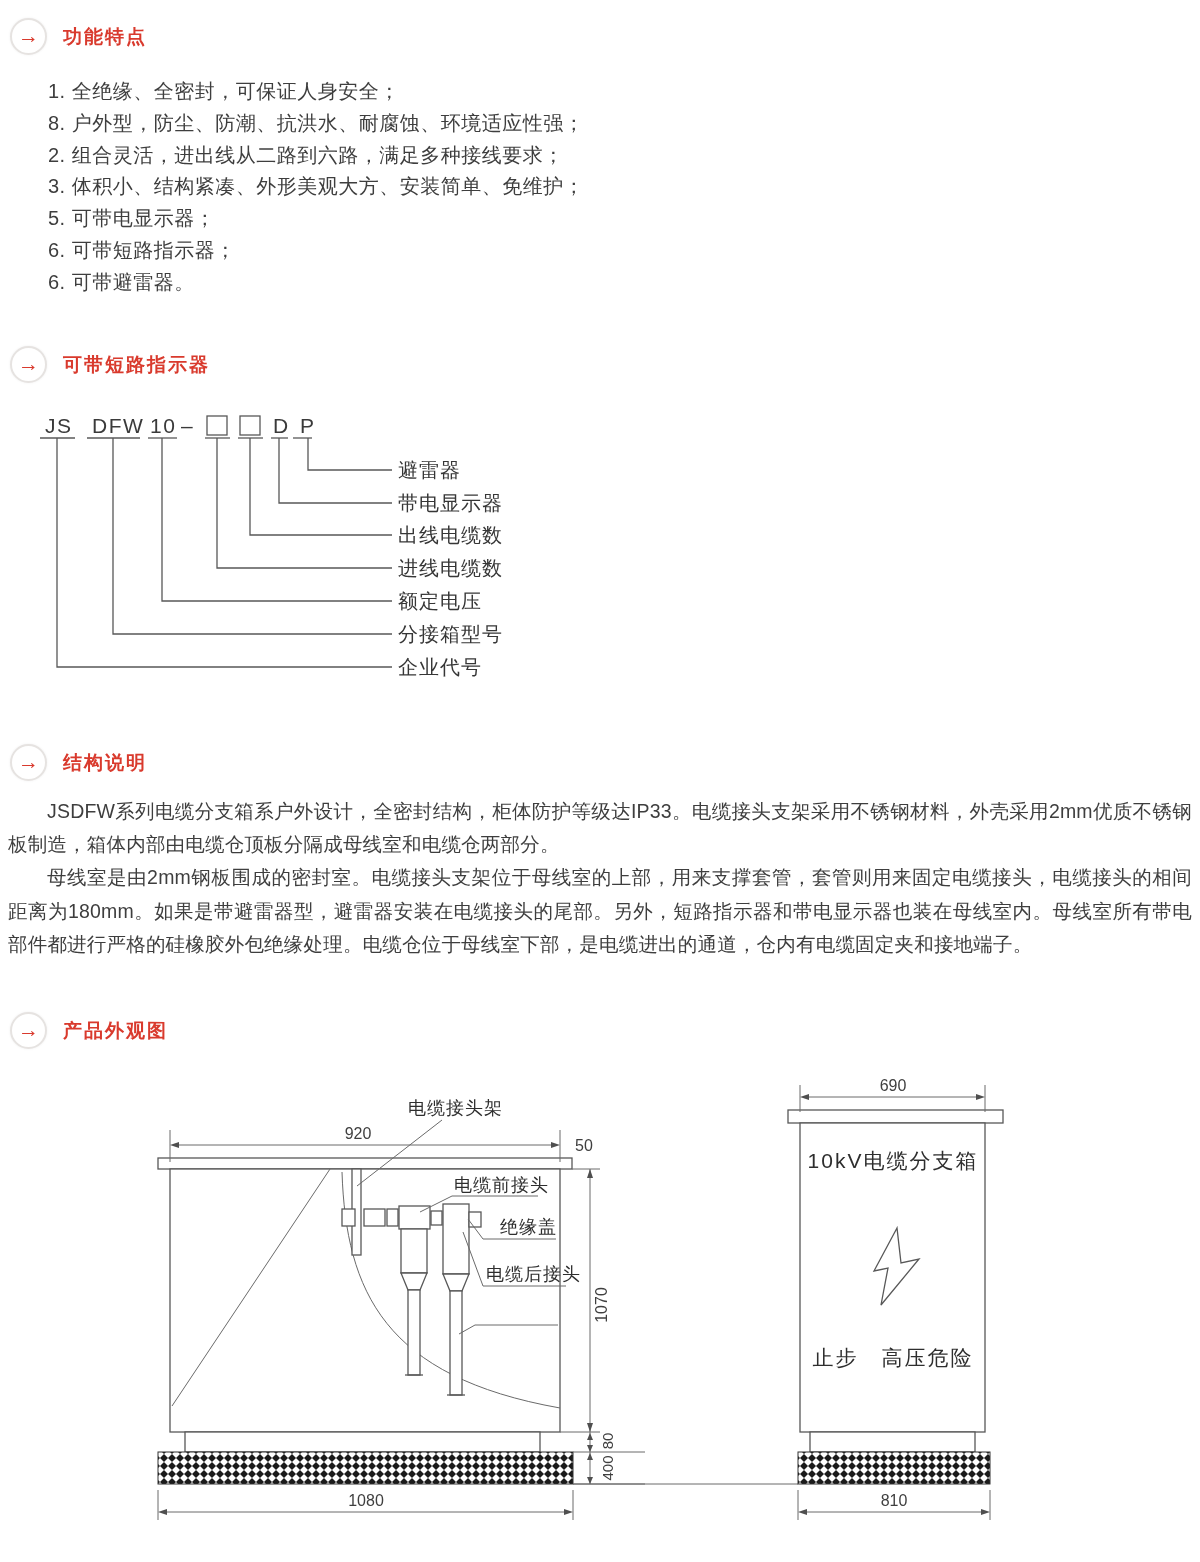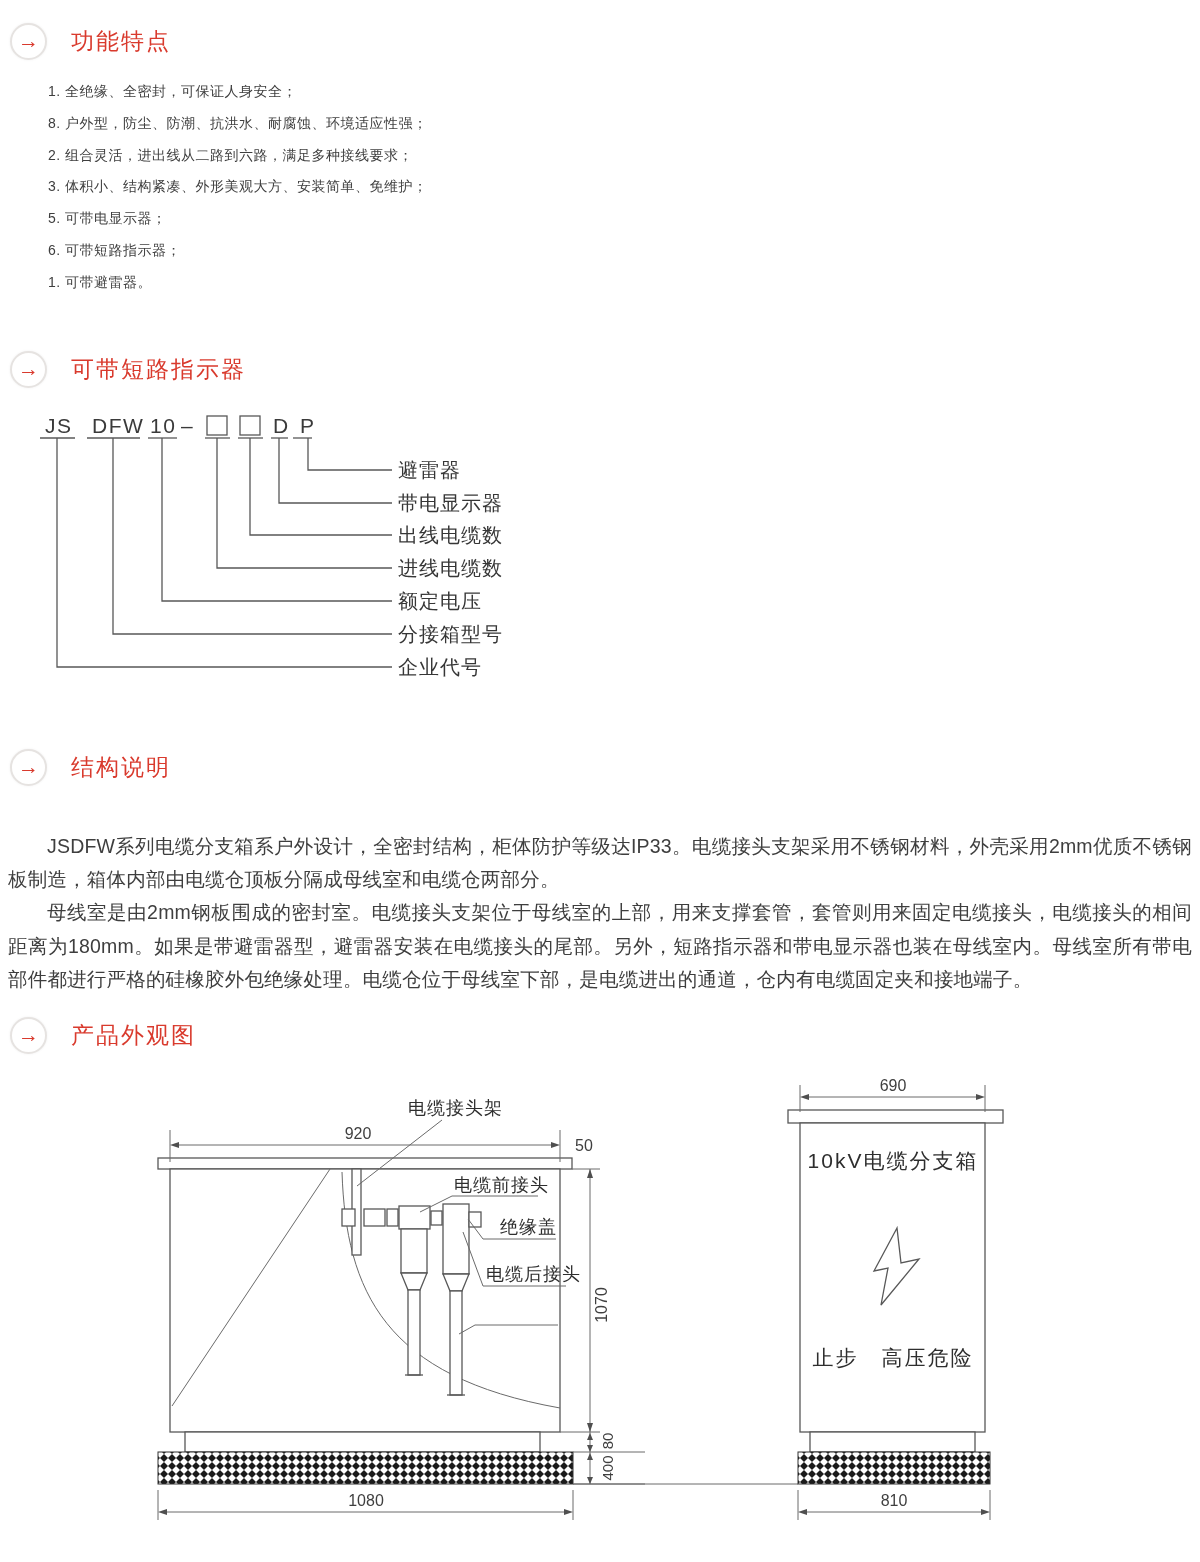--- a/index.html
+++ b/index.html
@@ -8,25 +8,25 @@
     font-family:"Liberation Sans","DejaVu Sans",sans-serif;color:#3e3e3e;
   }
   
   .section-header{position:absolute;left:10px;display:flex;align-items:center;gap:16px;}
   .hicon{
     width:33px;height:33px;border-radius:50%;background:#ffffff;
     border:2px solid #e6e3e1;box-shadow:0 0 3px rgba(0,0,0,.06);
     display:flex;align-items:center;justify-content:center;flex:0 0 auto;
   }
   .harrow{color:#d93a2d;font-size:21px;font-weight:bold;line-height:1;transform:translateY(-1px);}
-  .htitle{margin:8px;font-size:23px;font-weight:normal;color:#d93a2d;letter-spacing:2px;}
-  
-  .features{position:absolute;left:48px;top:76px;width:1140px;font-size:14px;line-height:31.8px;color:#3e3e3e;letter-spacing:0.5px;}
-  
-  .paras{position:absolute;left:8px;top:830px;width:1184px;font-size:19.5px;line-height:33.2px;color:#3e3e3e;text-align:justify;letter-spacing:0.2px;}
+  .htitle{margin:0;font-size:19px;font-weight:bold;color:#d93a2d;letter-spacing:2px;}
+  
+  .features{position:absolute;left:48px;top:76px;width:1140px;font-size:20px;line-height:31.8px;color:#3e3e3e;letter-spacing:0.5px;}
+  
+  .paras{position:absolute;left:8px;top:795px;width:1184px;font-size:19.5px;line-height:33.2px;color:#3e3e3e;text-align:justify;letter-spacing:0.2px;}
   .paras p{margin:0;text-indent:2em;}
   
   svg{position:absolute;left:0;overflow:visible;}
   .ln{stroke:#585858;stroke-width:1.3;fill:none;}
   .thin{stroke:#6a6a6a;stroke-width:1;fill:none;}
   .fillw{fill:#ffffff;}
   .arr{fill:#4f4f4f;stroke:none;}
   text{font-family:"Liberation Sans","DejaVu Sans",sans-serif;}
   .tok{font-size:21px;fill:#3a3a3a;letter-spacing:1.5px;}
   .mlabel{font-size:20px;fill:#363636;letter-spacing:1px;}
@@ -46,21 +46,21 @@
     <h2 class="htitle">功能特点</h2>
   </div>
 
   <div class="features">
     <div>1. 全绝缘、全密封，可保证人身安全；</div>
     <div>8. 户外型，防尘、防潮、抗洪水、耐腐蚀、环境适应性强；</div>
     <div>2. 组合灵活，进出线从二路到六路，满足多种接线要求；</div>
     <div>3. 体积小、结构紧凑、外形美观大方、安装简单、免维护；</div>
     <div>5. 可带电显示器；</div>
     <div>6. 可带短路指示器；</div>
-    <div>1. 可带避雷器。</div>
+    <div>6. 可带避雷器。</div>
   </div>
 
   <div class="section-header" style="top:346px;">
     <span class="hicon">
       <span class="harrow">→</span>
     </span>
     <h2 class="htitle">可带短路指示器</h2>
   </div>
 
   <svg style="top:405px;" width="1200" height="300" viewBox="0 0 1200 300">

